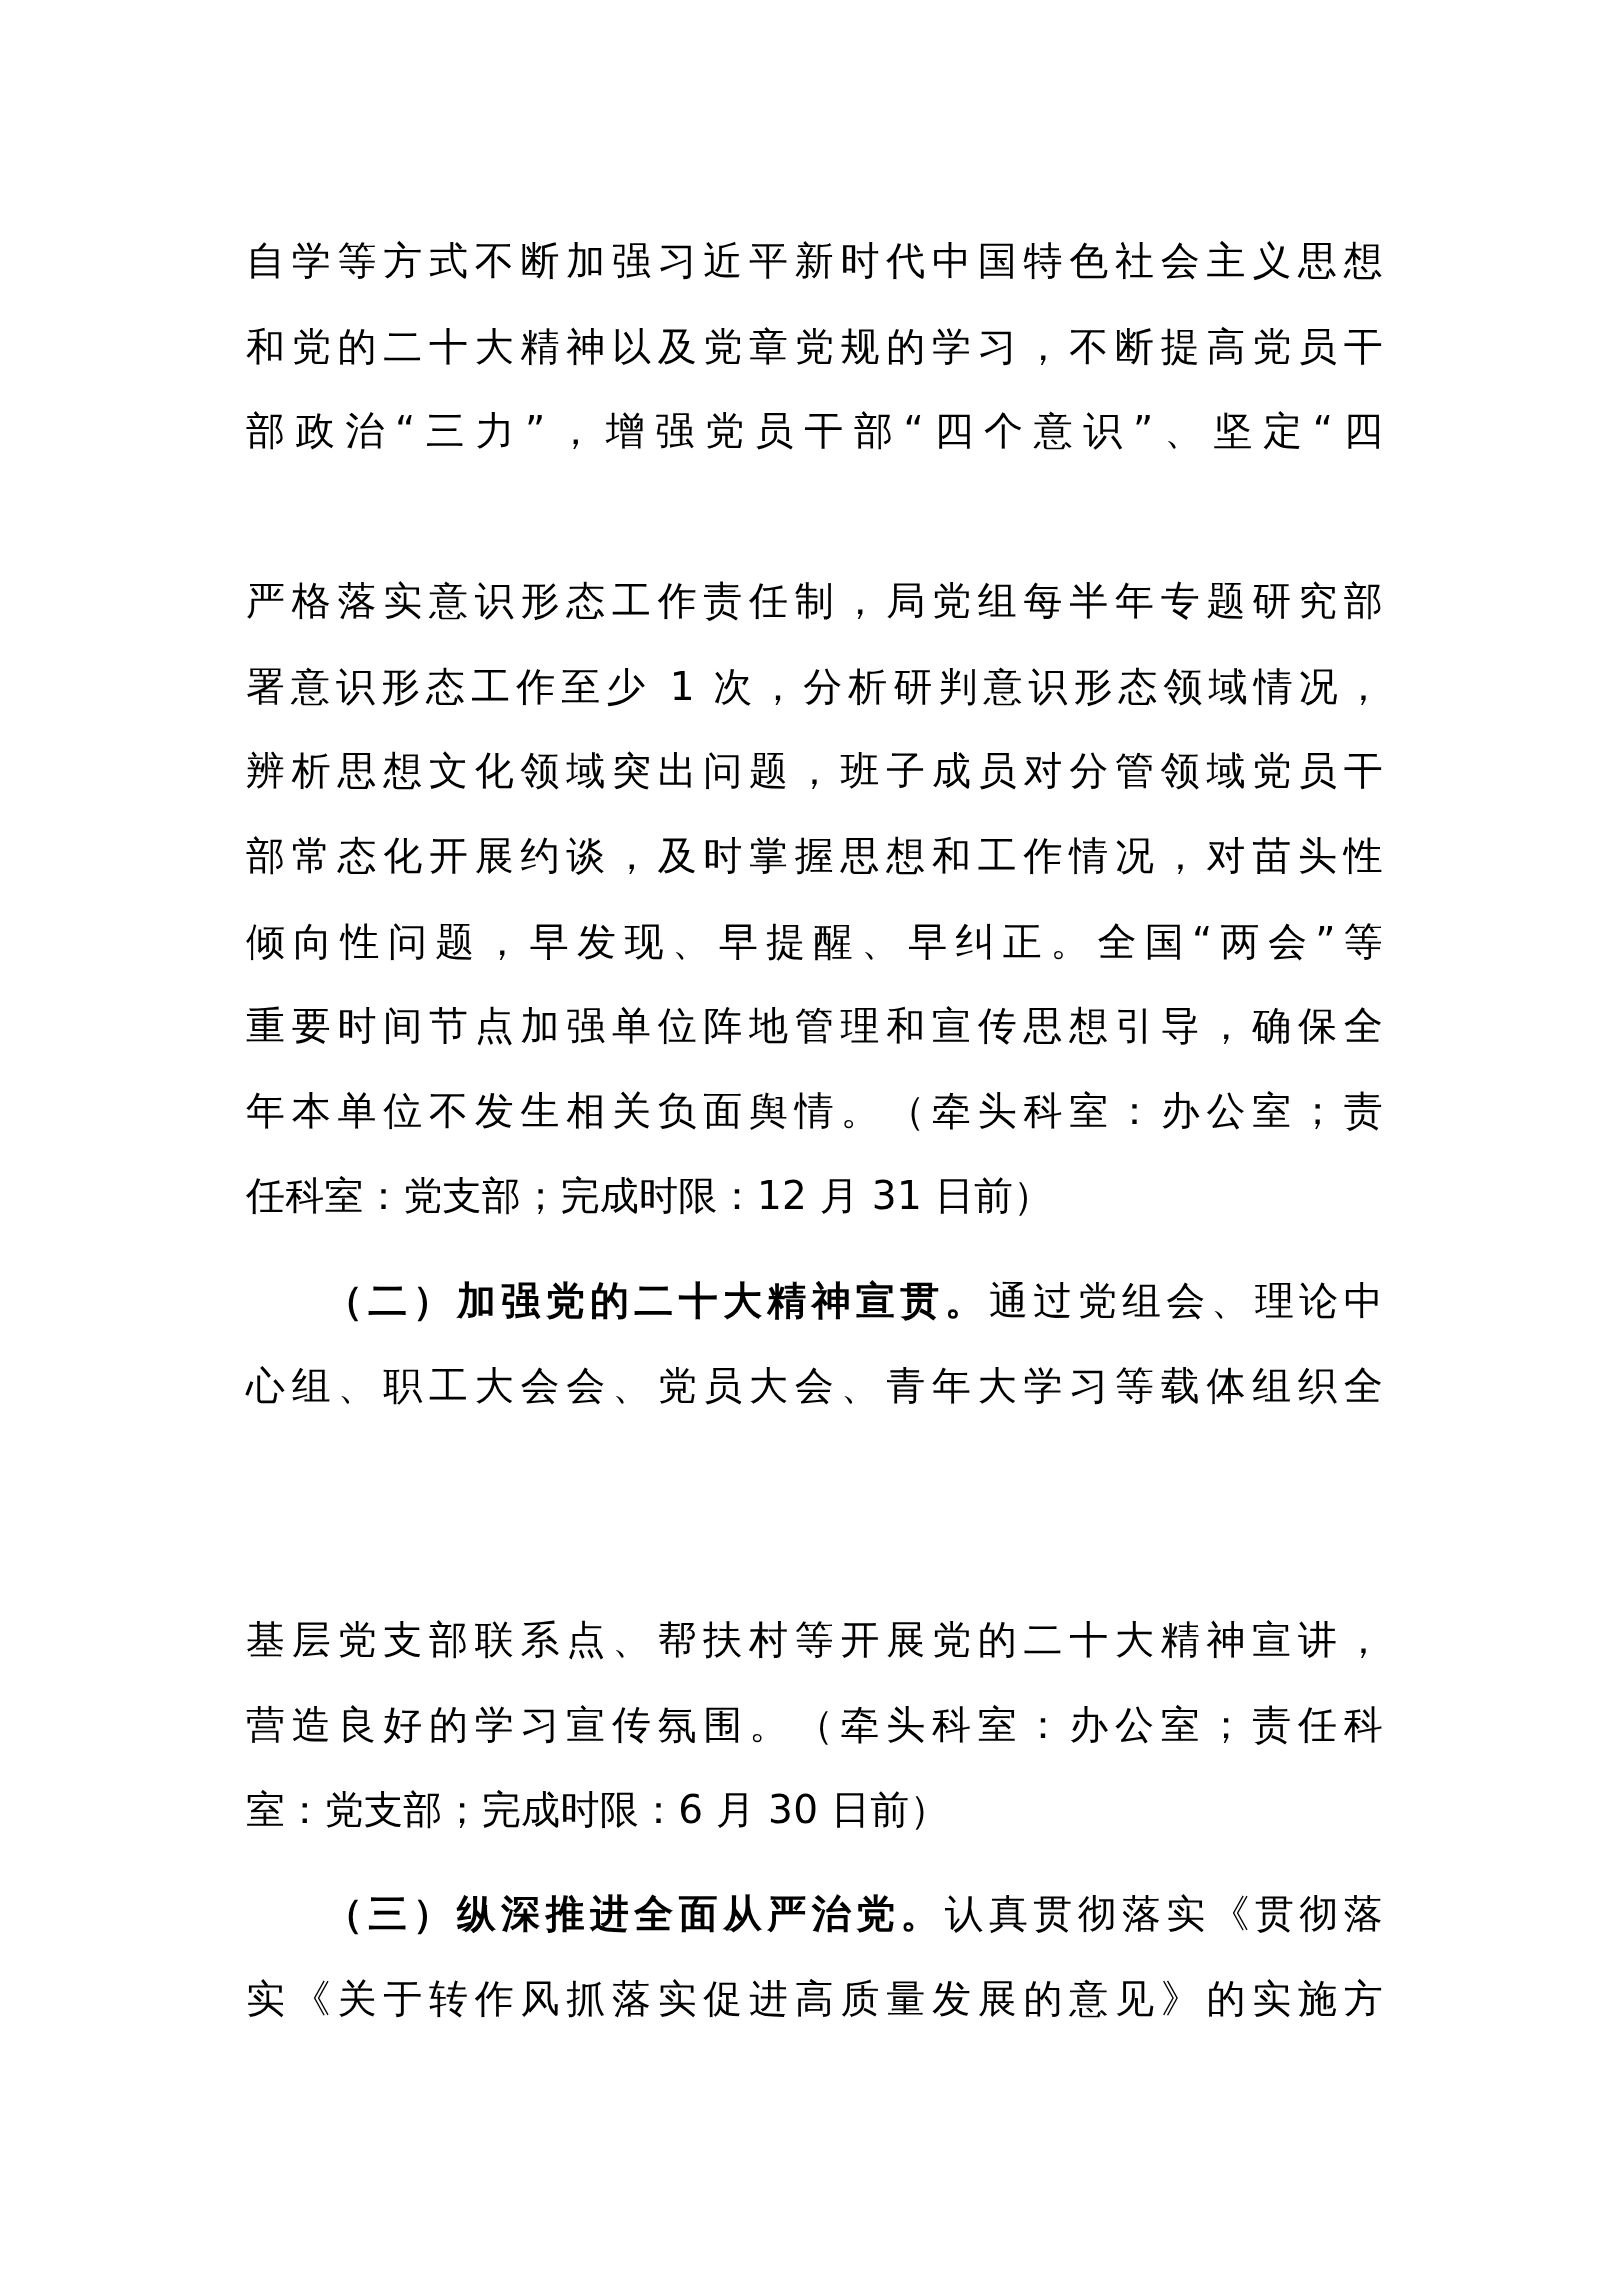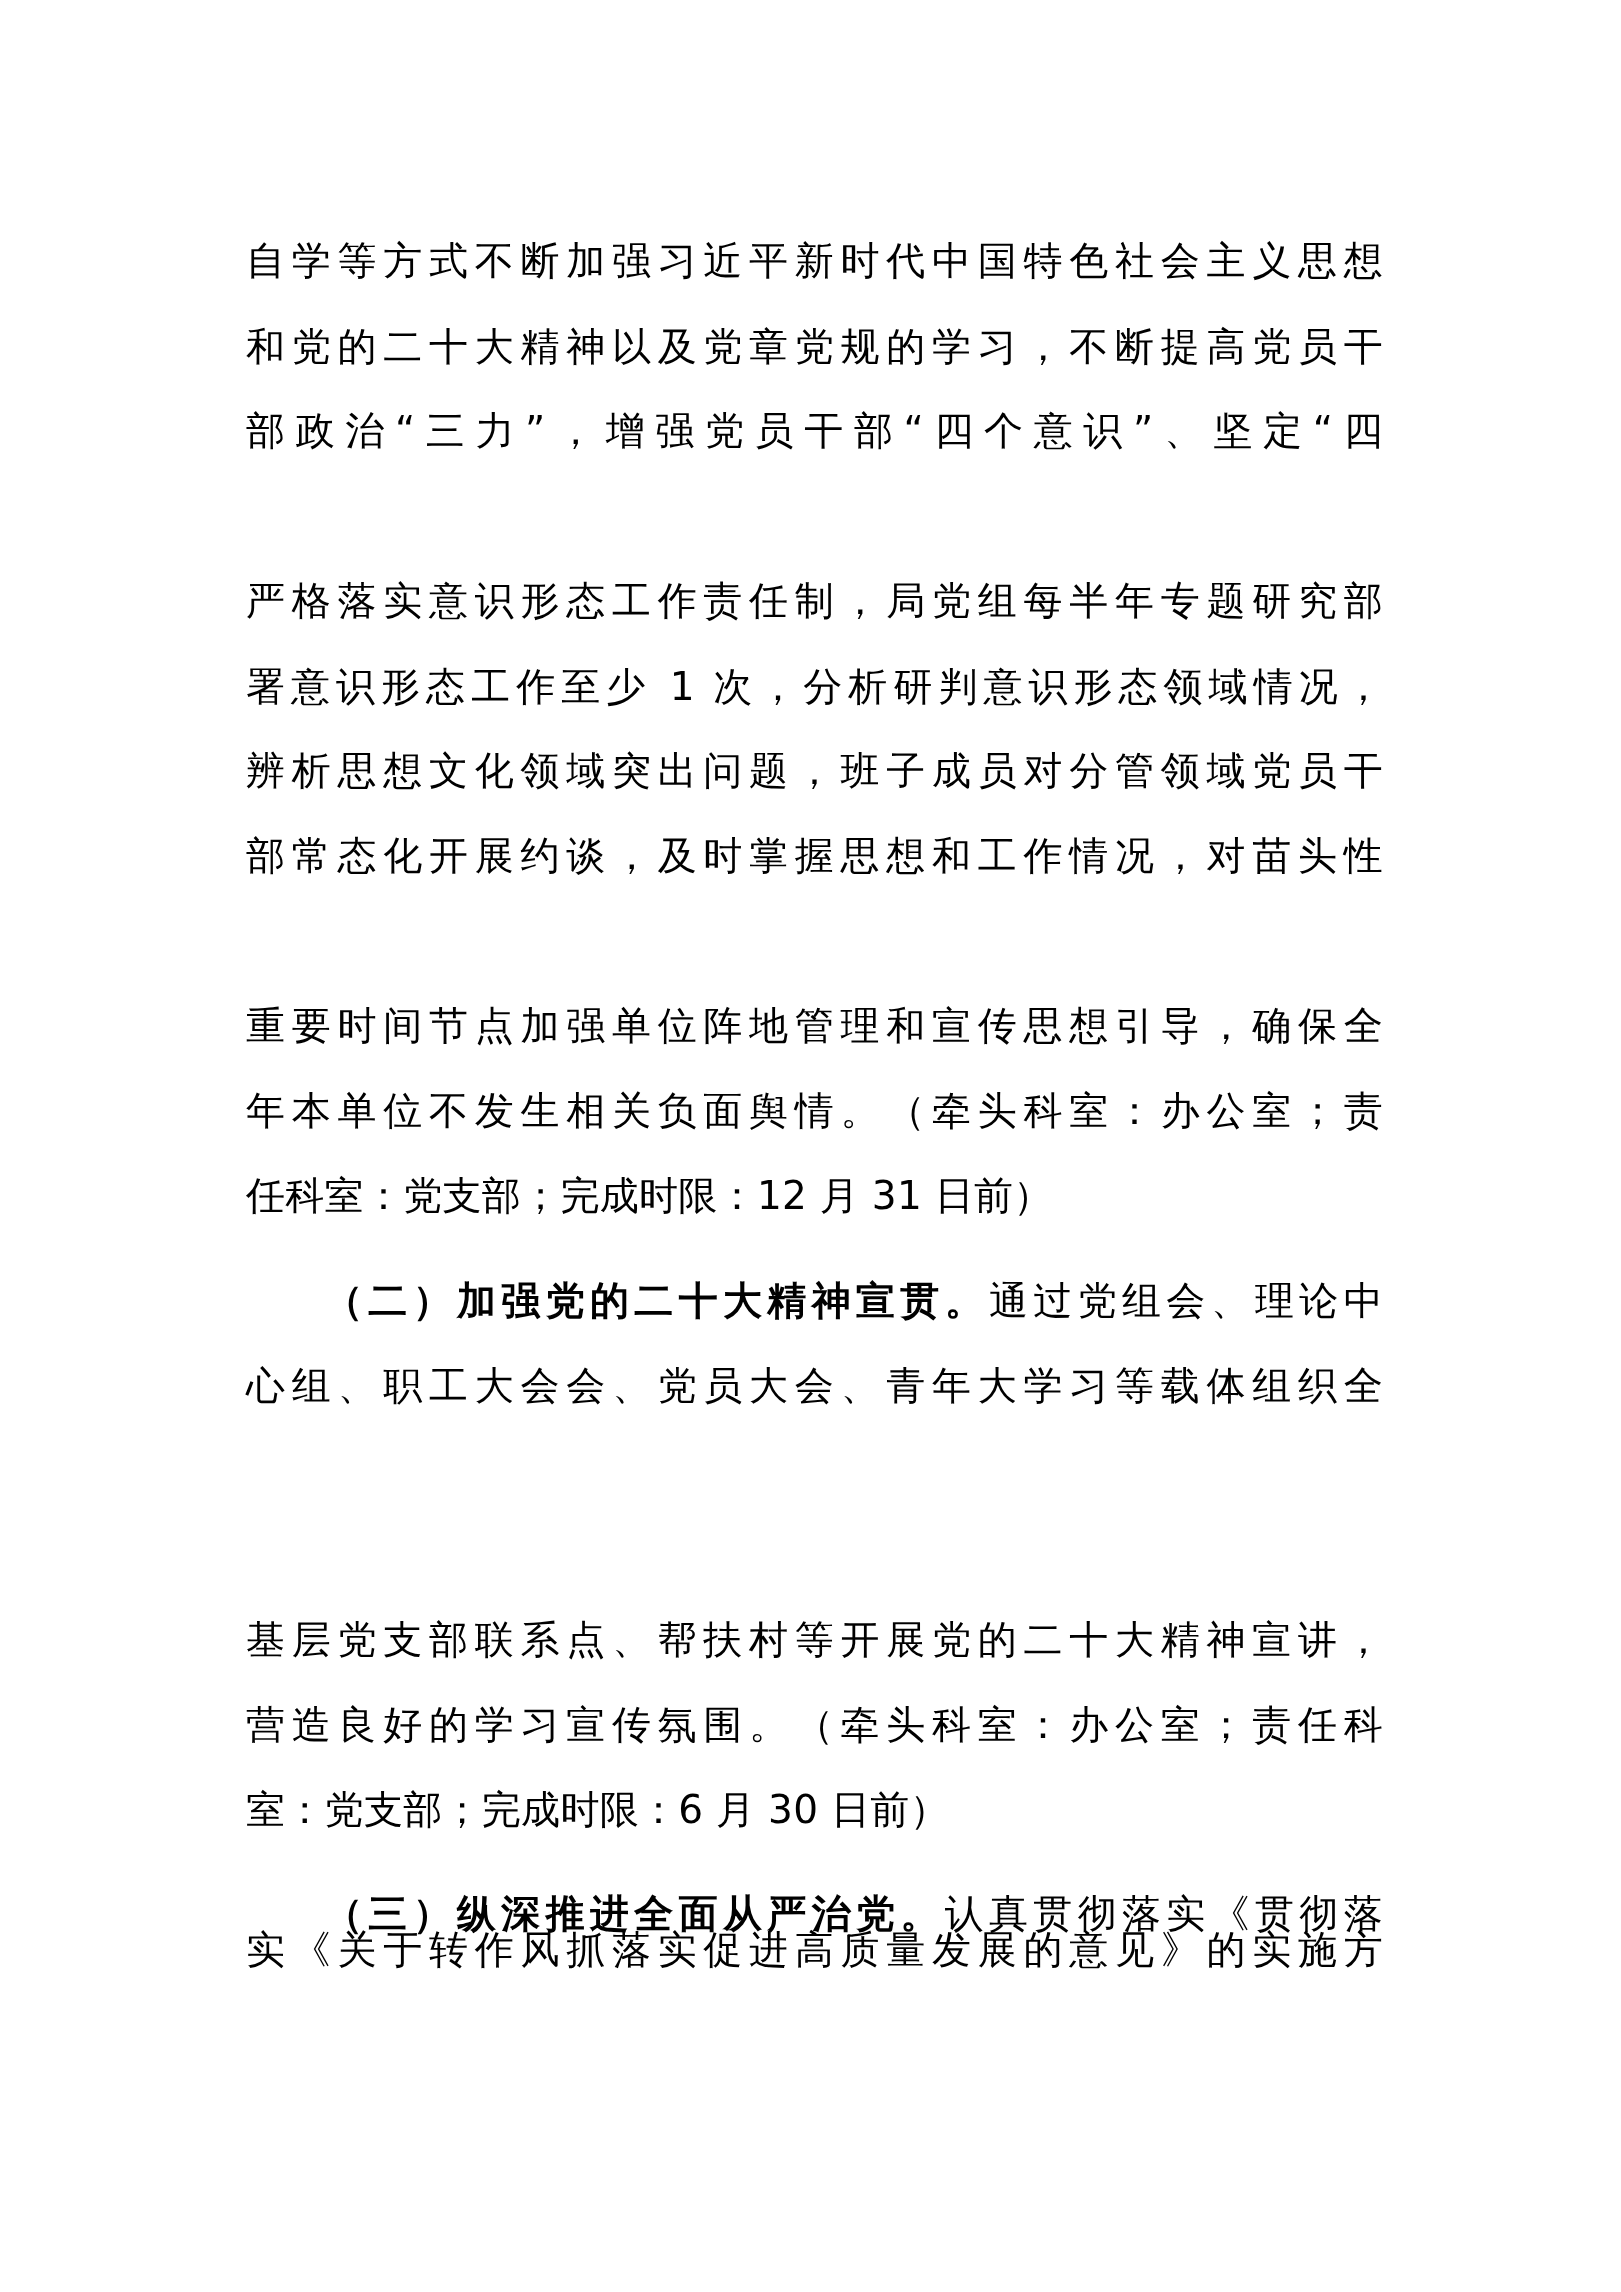--- a/index.html
+++ b/index.html
@@ -50,27 +50,28 @@
 
 <div class="page">
 
   <div class="line just" style="top:231px;">自学等方式不断加强习近平新时代中国特色社会主义思想</div>
   <div class="line just" style="top:317px;">和党的二十大精神以及党章党规的学习，不断提高党员干</div>
   <div class="line just" style="top:401px;">部政治“三力”，增强党员干部“四个意识”、坚定“四</div>
   <div class="line just" style="top:571px;">严格落实意识形态工作责任制，局党组每半年专题研究部</div>
   <div class="line just" style="top:657px;">署意识形态工作至少 1 次，分析研判意识形态领域情况，</div>
   <div class="line just" style="top:741px;">辨析思想文化领域突出问题，班子成员对分管领域党员干</div>
   <div class="line just" style="top:826px;">部常态化开展约谈，及时掌握思想和工作情况，对苗头性</div>
+  <div class="line just" style="top:912px;">倾向性问题，早发现、早提醒、早纠正。全国“两会”等</div>
   <div class="line just" style="top:996px;">重要时间节点加强单位阵地管理和宣传思想引导，确保全</div>
   <div class="line just" style="top:1081px;">年本单位不发生相关负面舆情。（牵头科室：办公室；责</div>
   <div class="line" style="top:1166px;">任科室：党支部；完成时限：12 月 31 日前）</div>
 
   <div class="line indent just" style="top:1271px;"><span class="bold">（二）加强党的二十大精神宣贯。</span><span>通过党组会、理论中</span></div>
   <div class="line just" style="top:1356px;">心组、职工大会会、党员大会、青年大学习等载体组织全</div>
   <div class="line just" style="top:1610px;">基层党支部联系点、帮扶村等开展党的二十大精神宣讲，</div>
   <div class="line just" style="top:1695px;">营造良好的学习宣传氛围。（牵头科室：办公室；责任科</div>
   <div class="line" style="top:1780px;">室：党支部；完成时限：6 月 30 日前）</div>
 
   <div class="line indent just" style="top:1884px;"><span class="bold">（三）纵深推进全面从严治党。</span><span>认真贯彻落实《贯彻落</span></div>
-  <div class="line just" style="top:1920px;">实《关于转作风抓落实促进高质量发展的意见》的实施方</div>
+  <div class="line just" style="top:1969px;">实《关于转作风抓落实促进高质量发展的意见》的实施方</div>
 
 </div>
 
 
 </body></html>

